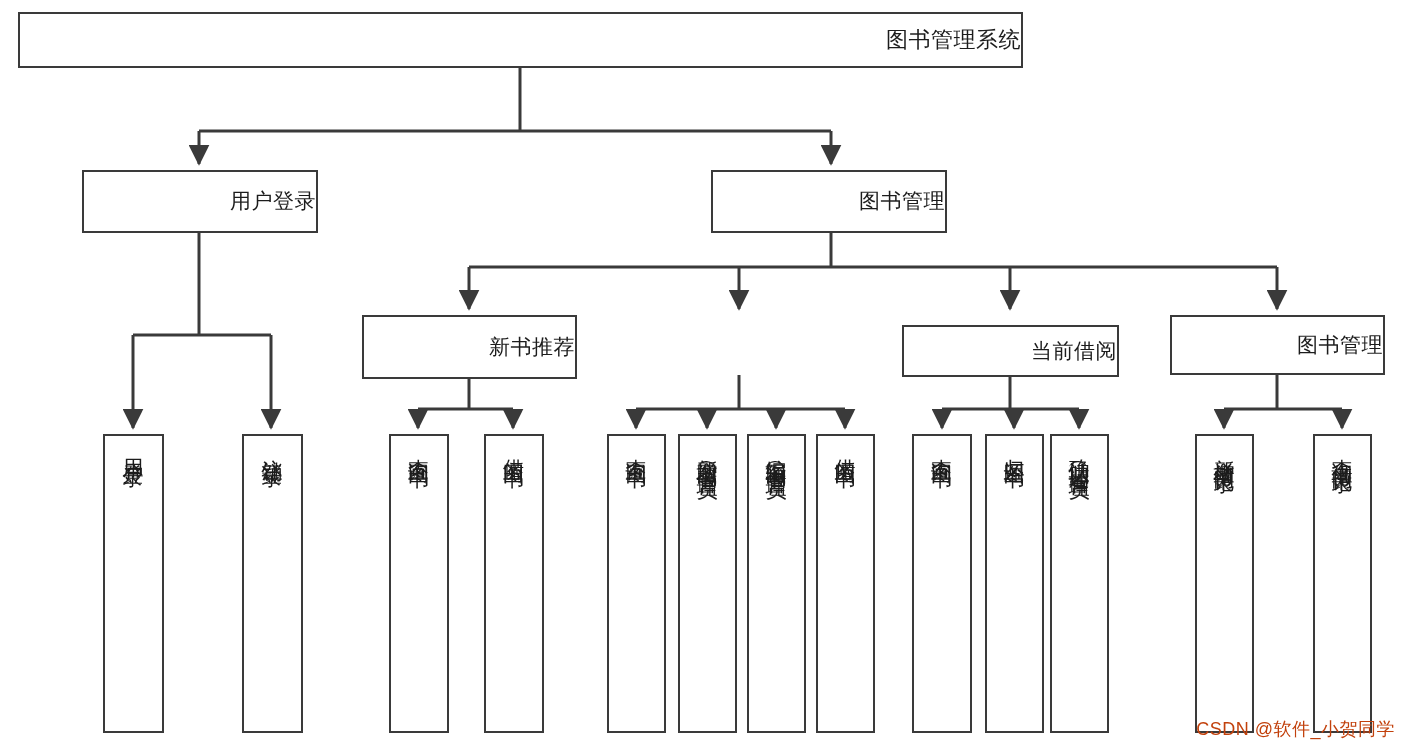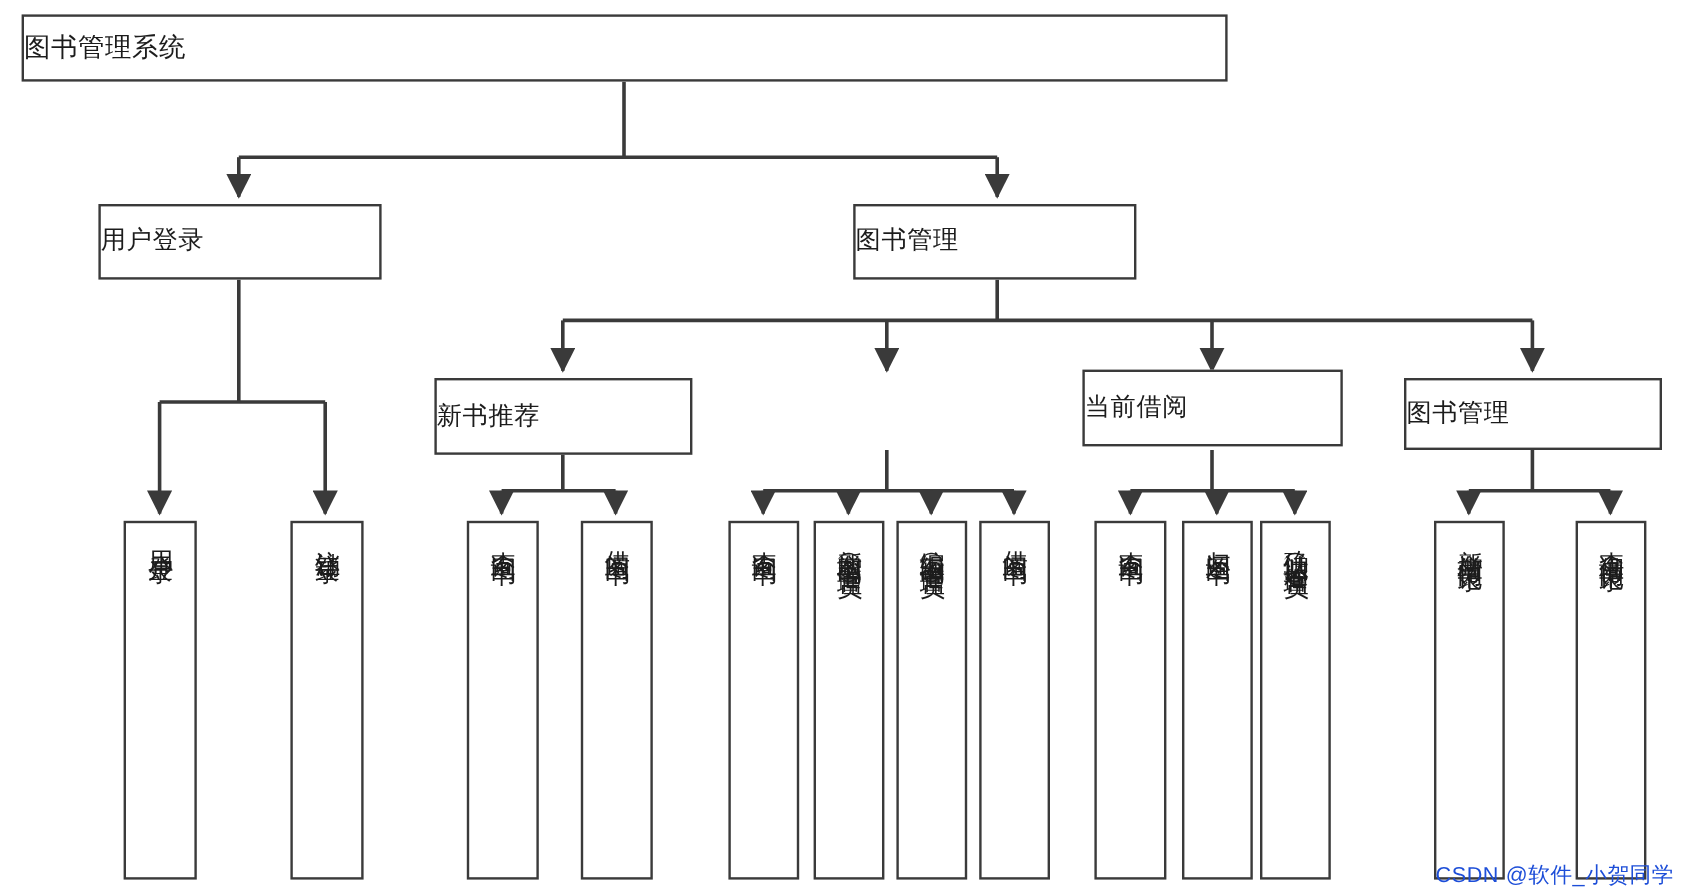--- a/index.html
+++ b/index.html
@@ -26,21 +26,21 @@
     height: 747px;
     pointer-events: none;
   }
   .node {
     position: absolute;
     box-sizing: border-box;
     background: #ffffff;
     border: 2px solid #3a3a3a;
     display: flex;
     align-items: center;
-    justify-content: flex-start;
+    justify-content: flex-end;
     color: #1c1c1c;
   }
   .node-label {
     display: block;
     text-align: center;
     line-height: 1.18;
     letter-spacing: 0.5px;
   }
   
   .node.horiz .node-label {
@@ -62,21 +62,21 @@
     font-size: 21px;
     line-height: 1.0;
     letter-spacing: 3px;
     white-space: nowrap;
   }
   .watermark {
     position: absolute;
     right: 10px;
     bottom: 6px;
     font-size: 18px;
-    color: #1d4ed8;
+    color: #c2410c;
     letter-spacing: 0.5px;
     white-space: nowrap;
     user-select: none;
   }
 </style>
 </head>
 <body>
 
 <div id="diagram-root">
 
@@ -138,21 +138,21 @@
   <div class="node horiz" style="left:82px; top:170px; width:236px; height:63px;">
     <span class="node-label">用户登录</span>
   </div>
   <div class="node horiz" style="left:711px; top:170px; width:236px; height:63px;">
     <span class="node-label">图书管理</span>
   </div>
 
   <div class="node horiz" style="left:362px; top:315px; width:215px; height:64px;">
     <span class="node-label">新书推荐</span>
   </div>
-  <div class="node horiz" style="left:902px; top:308px; width:217px; height:64px;">
+  <div class="node horiz" style="left:902px; top:325px; width:217px; height:52px;">
     <span class="node-label">当前借阅</span>
   </div>
   <div class="node horiz" style="left:1170px; top:315px; width:215px; height:60px;">
     <span class="node-label">图书管理</span>
   </div>
 
   <div class="node vert" style="left:103px; top:434px; width:61px; height:299px;">
     <span class="node-label">用户登录</span>
   </div>
   <div class="node vert" style="left:242px; top:434px; width:61px; height:299px;">

